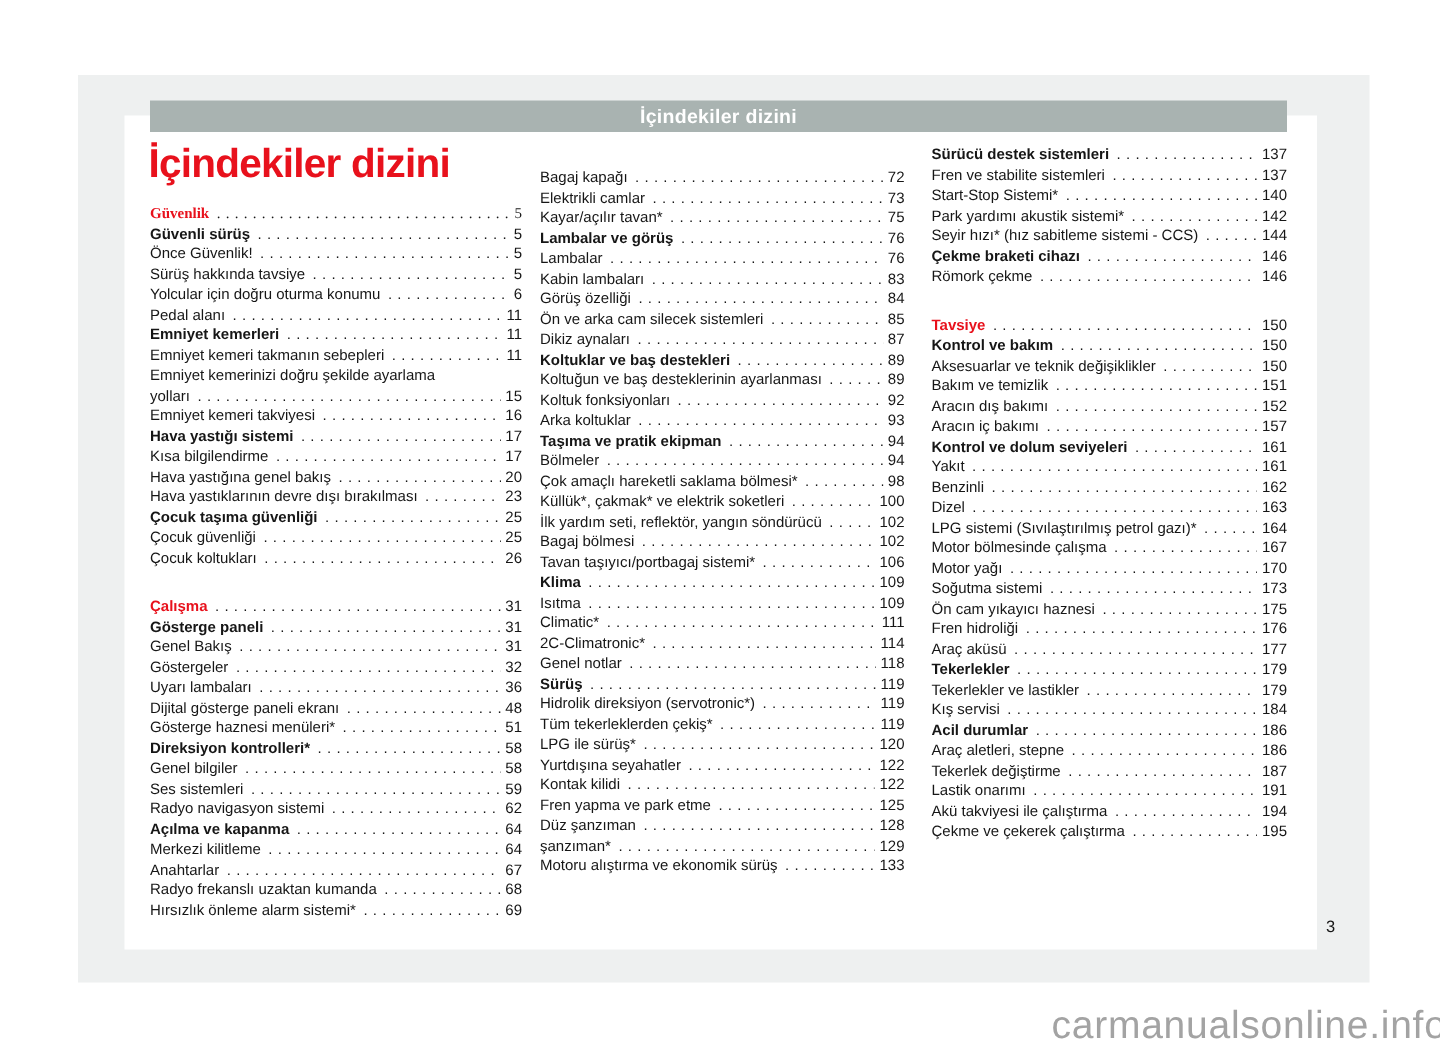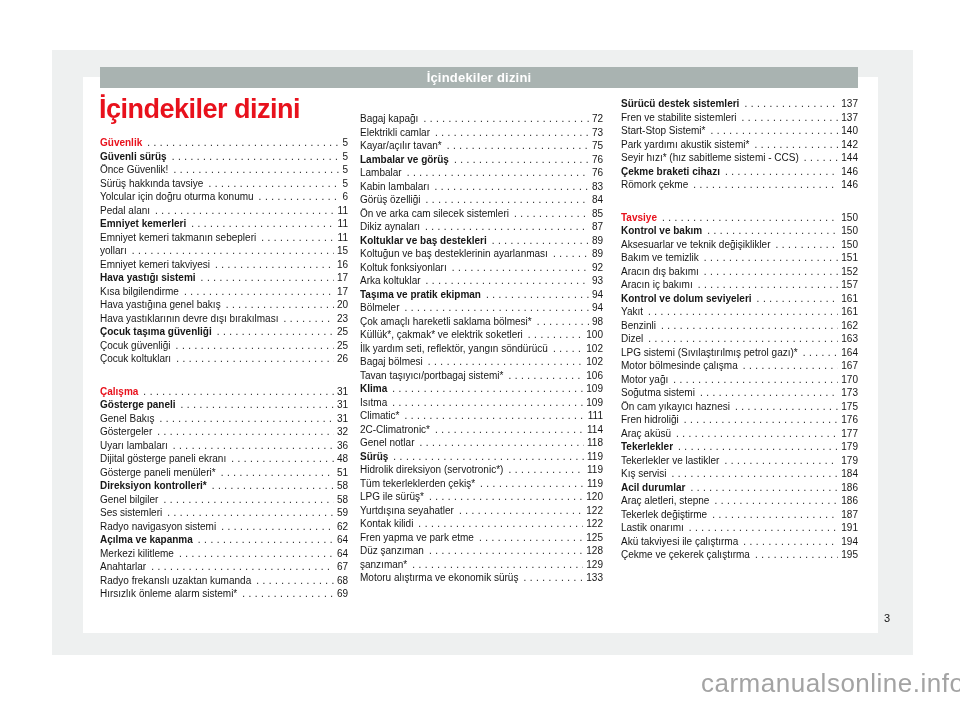--- a/index.html
+++ b/index.html
@@ -35,21 +35,21 @@
   .row{display:flex;align-items:baseline;white-space:nowrap;}
   .row .label{flex:0 0 auto;}
   .row .dots{
     flex:1 1 auto;overflow:hidden;white-space:nowrap;
     letter-spacing:3.5px;margin:0 3px 0 5px;color:#161616;
   }
   .row .num{flex:0 0 auto;text-align:right;}
   .row.bold .label{font-weight:bold;}
   .row.section .label{font-weight:bold;color:#e8111c;}
   .row.section{margin-top:19px;}
-  .row.section:first-child{margin-top:0;}
+  .row.section:first-child{margin-top:0;font-family:Liberation Serif, serif;}
   .page-num{
     position:absolute;left:884px;top:612px;font-size:11px;color:#161616;
   }
   .watermark{
     position:absolute;left:701px;top:668px;
     font-size:26px;color:#a3a3a3;letter-spacing:0.5px;white-space:nowrap;
   }
 </style>
 </head>
 <body>
@@ -98,20 +98,23 @@
       <span class="label">Emniyet kemerleri</span>
       <span class="dots">..........................................................................................</span>
       <span class="num">11</span>
     </div>
     <div class="row">
       <span class="label">Emniyet kemeri takmanın sebepleri</span>
       <span class="dots">..........................................................................................</span>
       <span class="num">11</span>
     </div>
     <div class="row">
+      <span class="label">Emniyet kemerinizi doğru şekilde ayarlama</span>
+    </div>
+    <div class="row">
       <span class="label">yolları</span>
       <span class="dots">..........................................................................................</span>
       <span class="num">15</span>
     </div>
     <div class="row">
       <span class="label">Emniyet kemeri takviyesi</span>
       <span class="dots">..........................................................................................</span>
       <span class="num">16</span>
     </div>
     <div class="row bold">
@@ -173,21 +176,21 @@
       <span class="label">Uyarı lambaları</span>
       <span class="dots">..........................................................................................</span>
       <span class="num">36</span>
     </div>
     <div class="row">
       <span class="label">Dijital gösterge paneli ekranı</span>
       <span class="dots">..........................................................................................</span>
       <span class="num">48</span>
     </div>
     <div class="row">
-      <span class="label">Gösterge paneli menüleri*</span>
+      <span class="label">Gösterge haznesi menüleri*</span>
       <span class="dots">..........................................................................................</span>
       <span class="num">51</span>
     </div>
     <div class="row bold">
       <span class="label">Direksiyon kontrolleri*</span>
       <span class="dots">..........................................................................................</span>
       <span class="num">58</span>
     </div>
     <div class="row">
       <span class="label">Genel bilgiler</span>

